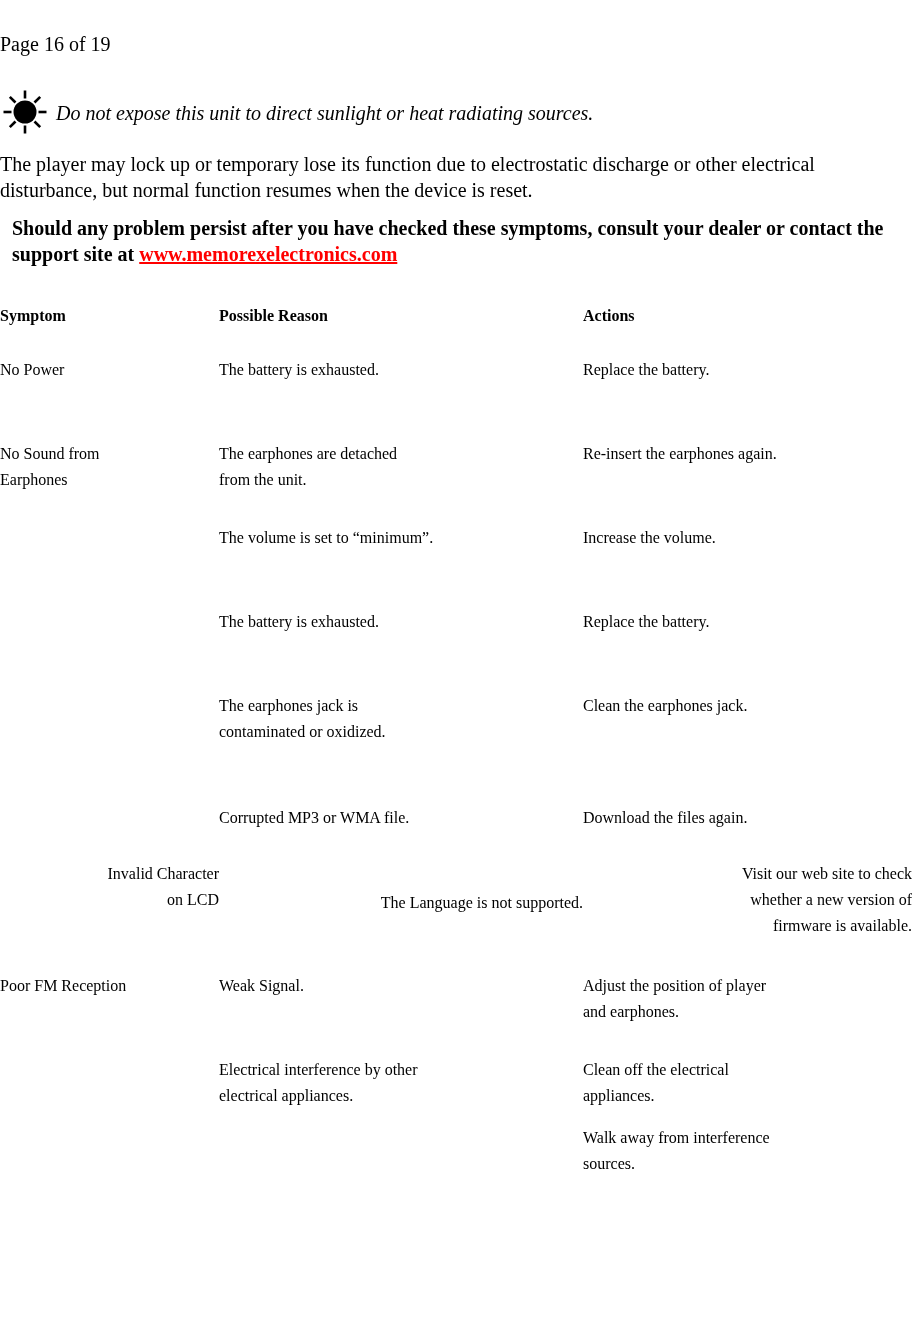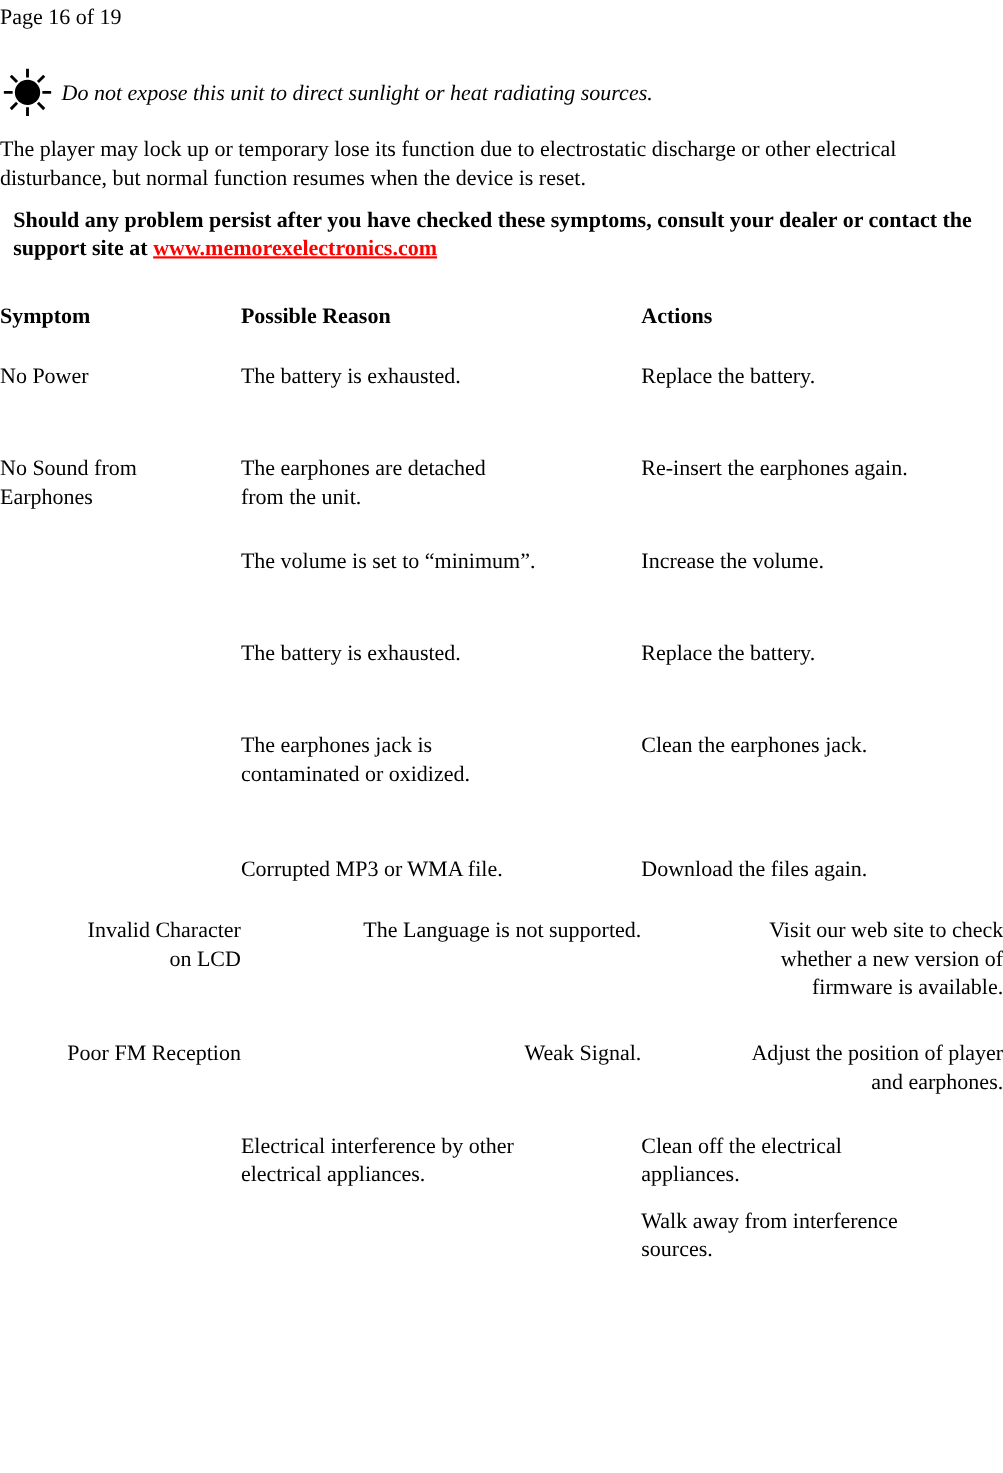--- a/index.html
+++ b/index.html
@@ -30,20 +30,21 @@
 
   
   .doc-header {
     margin: 0;
     padding: 0;
   }
   .doc-header .line {
     display: block;
     white-space: pre;
     line-height: 25px;
+    margin-top: 28px;
   }
 
   
   .indented-para {
     margin: 9px 0 0 0;
     padding: 0 0 0 72px;
     line-height: 26px;
     width: 912px;
     box-sizing: border-box;
   }
@@ -110,45 +111,45 @@
   table.symptom-table col.c-act { width: 329px; }
 
   table.symptom-table th,
   table.symptom-table td {
     border: none;
     padding: 0;
     margin: 0;
     text-align: left;
     vertical-align: top;
     line-height: 26px;
-    font-size: 20px;
+    font-size: 16px;
   }
   table.symptom-table th {
     font-weight: bold;
     height: 26px;
     padding-bottom: 28px;
   }
   table.symptom-table td {
     padding-bottom: 0;
   }
   .cell-text { white-space: pre-line; display: block; }
 
   
   tr.r-nopower td   { height: 84px; }
   tr.r-detached td  { height: 84px; }
   tr.r-volume td    { height: 84px; }
   tr.r-batt2 td     { height: 84px; }
   tr.r-jack td      { height: 112px; }
   tr.r-corrupt td   { height: 56px; }
   tr.r-lang td      { height: 112px; text-align: right; }
-  tr.r-weak td      { height: 84px; text-align: right; }
+  tr.r-weak td      { height: 84px; }
   tr.r-interf td    { height: 68px; }
   tr.r-walk td      { height: 56px; }
 
-  .indent-sp { padding-left: 6px; }
+  .indent-sp { padding-left: 6px; margin-top: 29px; }
 </style>
 </head>
 <body>
 
 <div class="page">
 
   <div class="doc-header">
     <span class="line">Page 16 of 19</span>
   </div>
 

